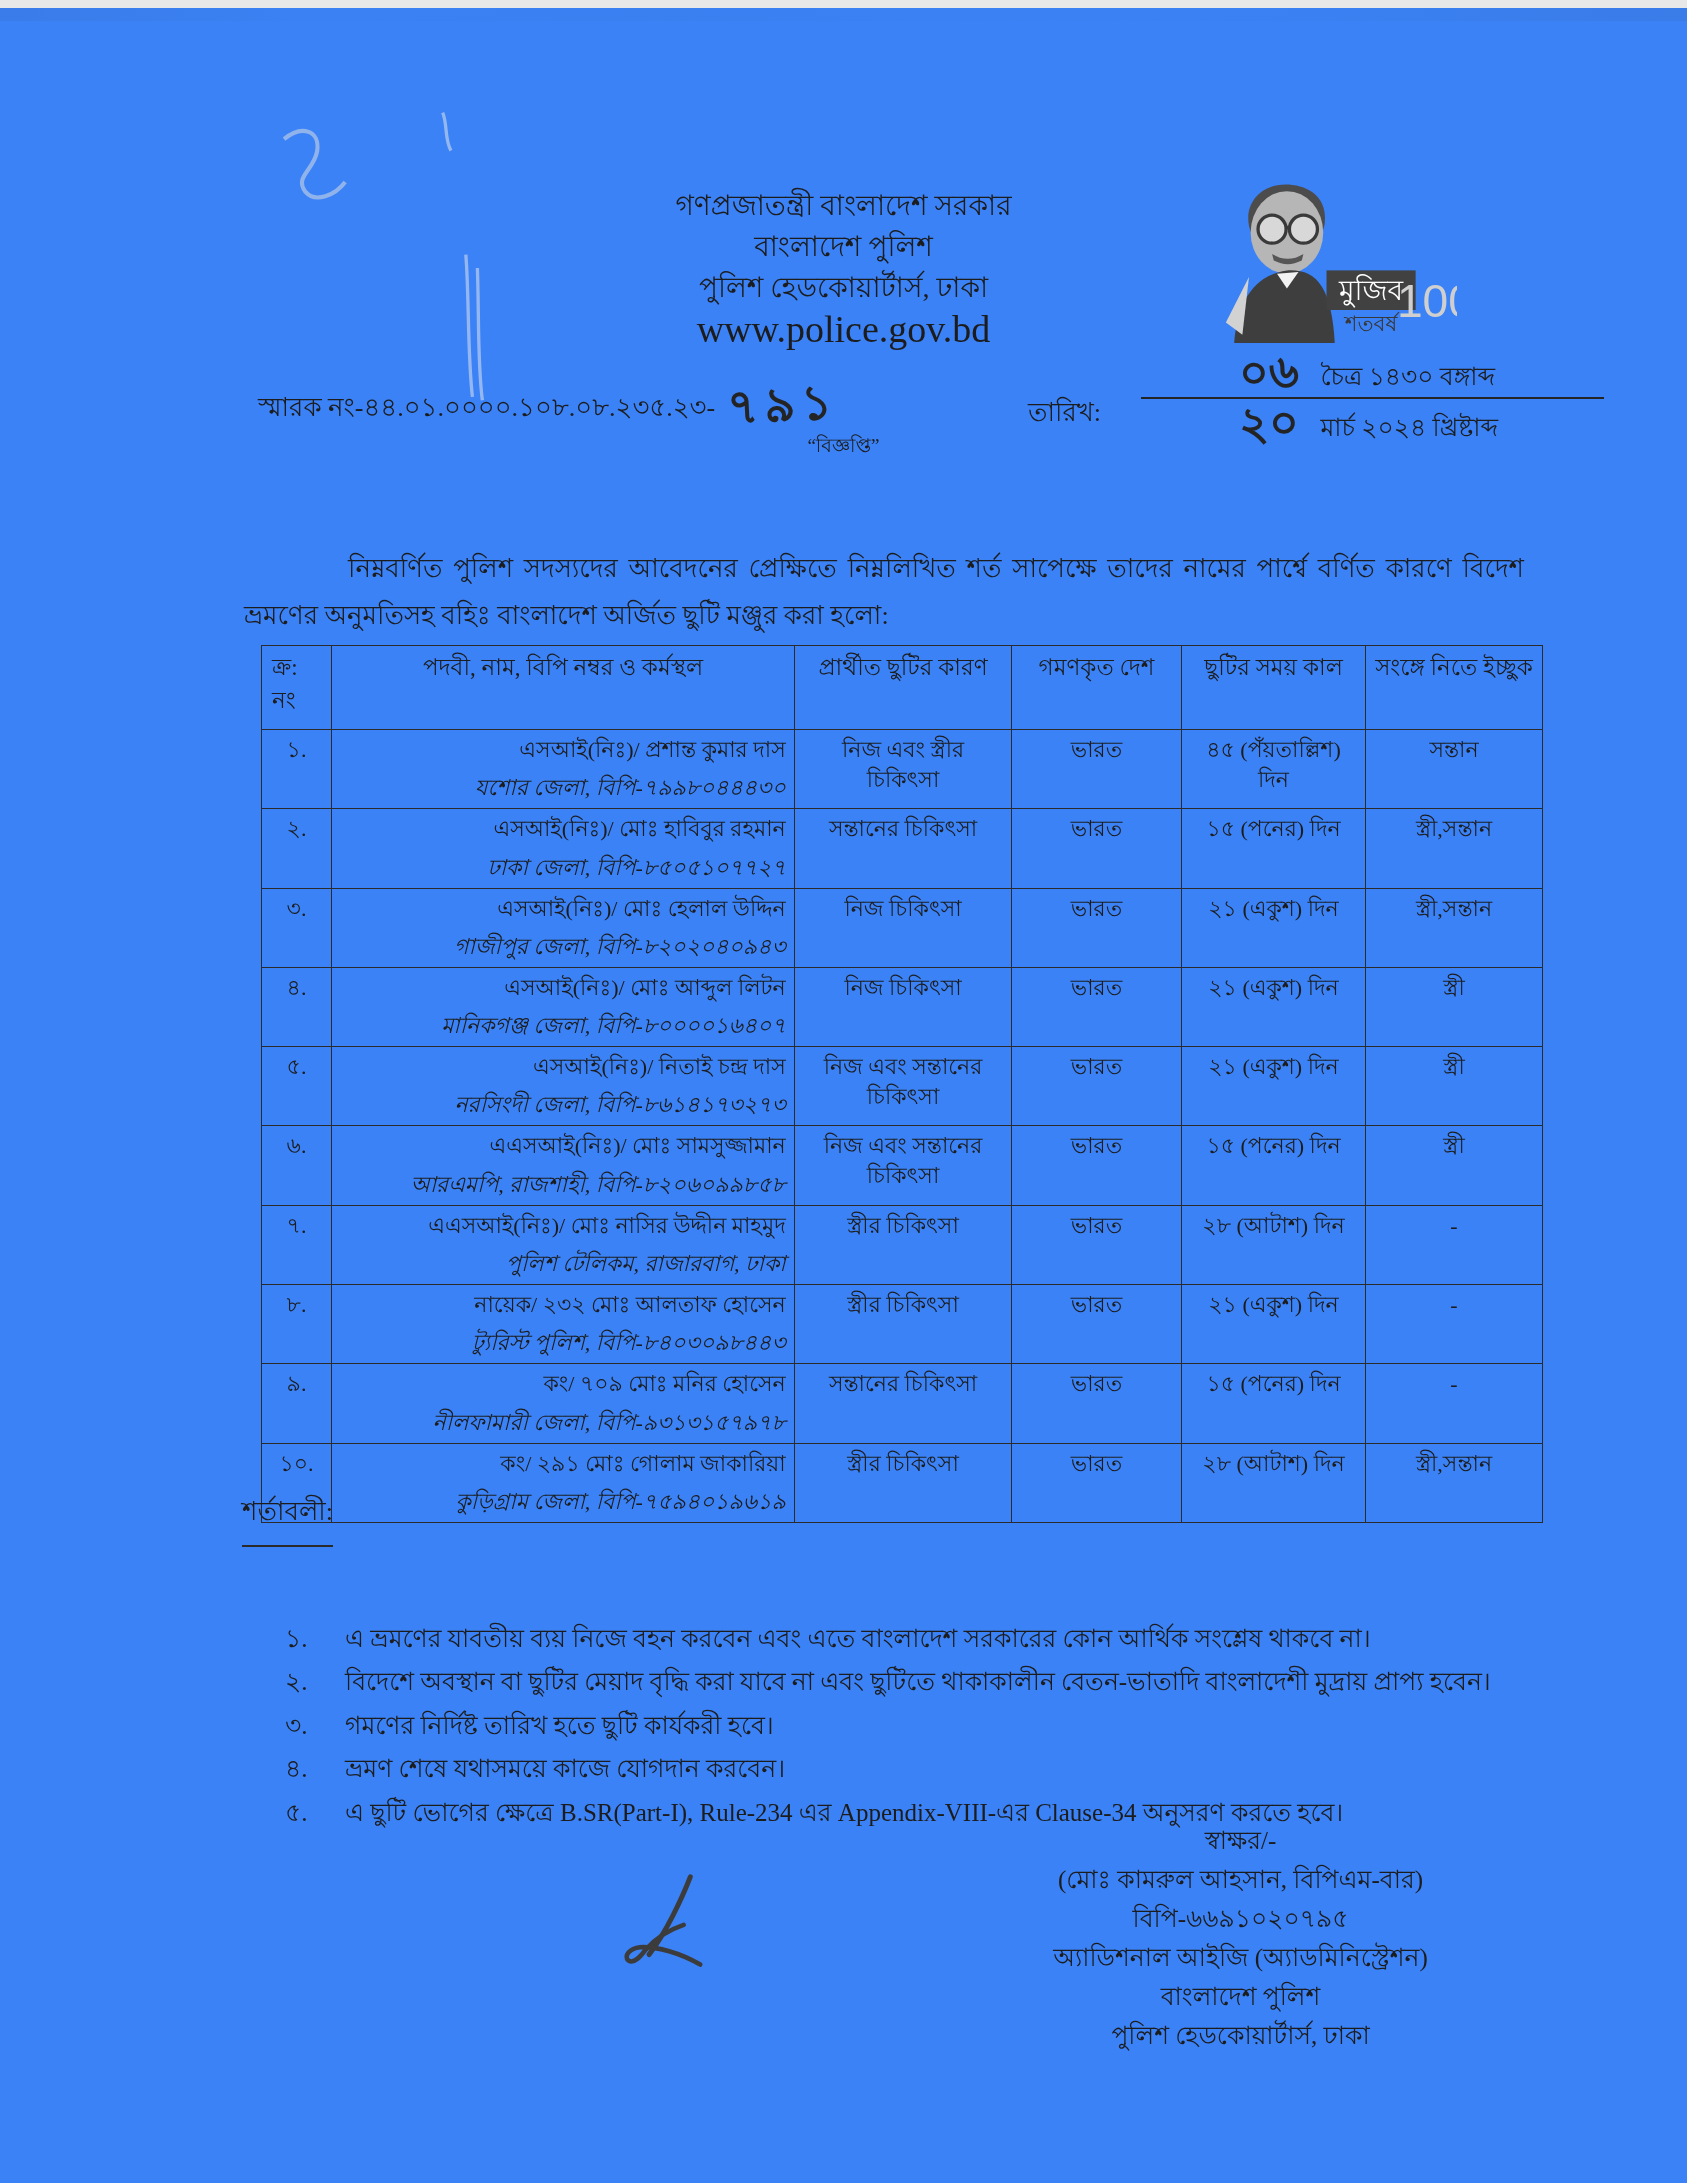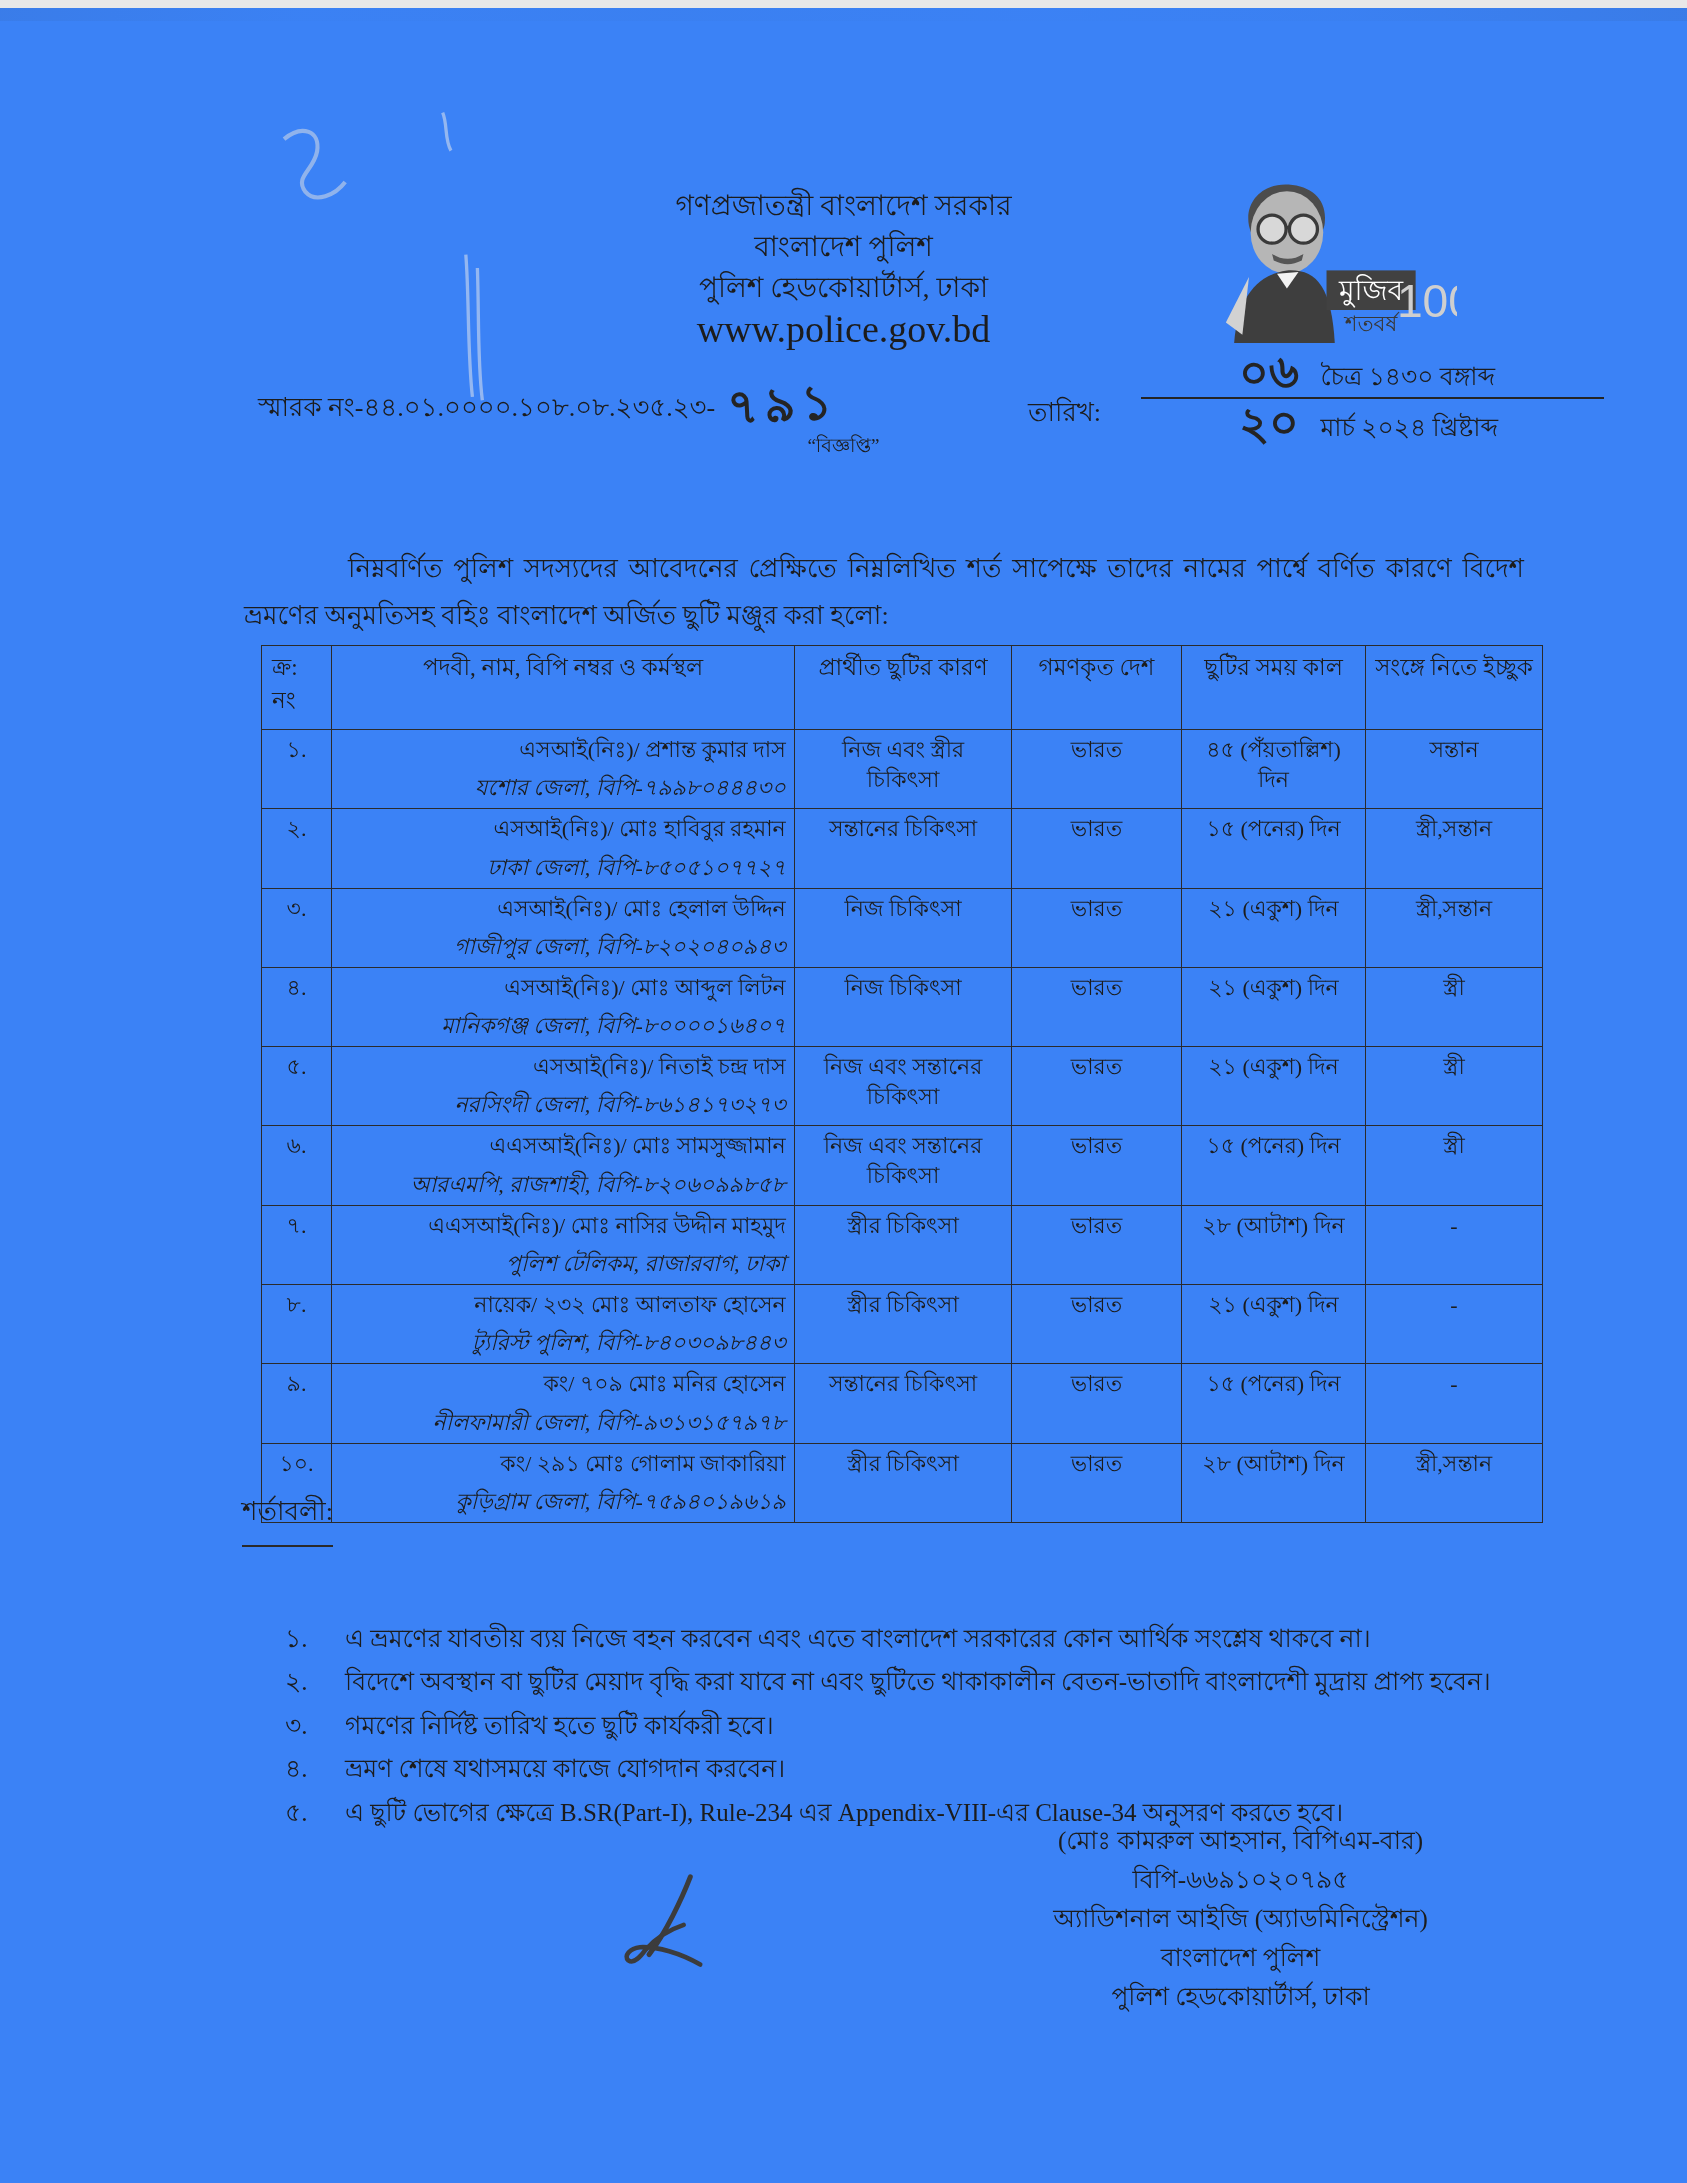--- a/index.html
+++ b/index.html
@@ -249,20 +249,21 @@
       <span class="cond-text">এ ছুটি ভোগের ক্ষেত্রে B.SR(Part-I), Rule-234 এর Appendix-VIII-এর Clause-34 অনুসরণ করতে হবে।</span>
     </div>
   </div>
 
   <svg class="k-mark" width="108" height="124" viewBox="0 0 130 150">
     <path d="M92 12 C82 38 62 80 42 106" stroke="#3c3c3c" stroke-width="6" fill="none" stroke-linecap="round"></path>
     <path d="M84 70 C66 76 50 86 38 100 C32 108 24 118 17 113 C11 108 19 98 31 97 C52 96 80 104 104 118" stroke="#3c3c3c" stroke-width="5.5" fill="none" stroke-linecap="round"></path>
   </svg>
 
   <div class="signature">
+    <div class="sig-line">স্বাক্ষর/-</div>
     <div class="sig-line">(মোঃ কামরুল আহসান, বিপিএম-বার)</div>
     <div class="sig-line">বিপি-৬৬৯১০২০৭৯৫</div>
     <div class="sig-line">অ্যাডিশনাল আইজি (অ্যাডমিনিস্ট্রেশন)</div>
     <div class="sig-line">বাংলাদেশ পুলিশ</div>
     <div class="sig-line">পুলিশ হেডকোয়ার্টার্স, ঢাকা</div>
   </div>
 </div>
 
 
 </body></html>

